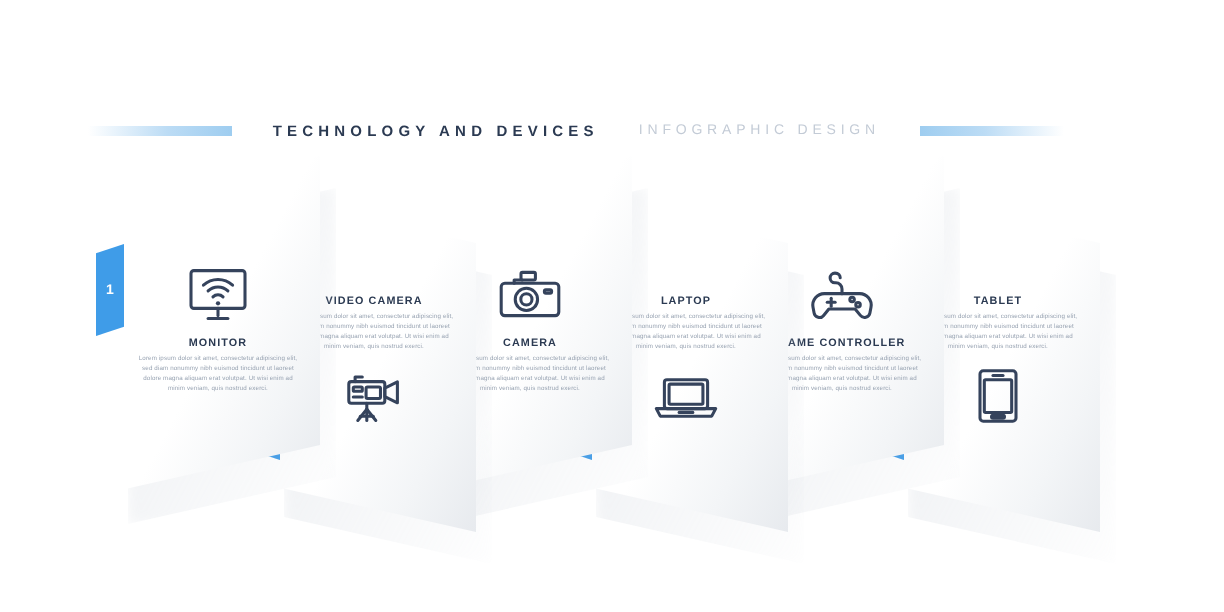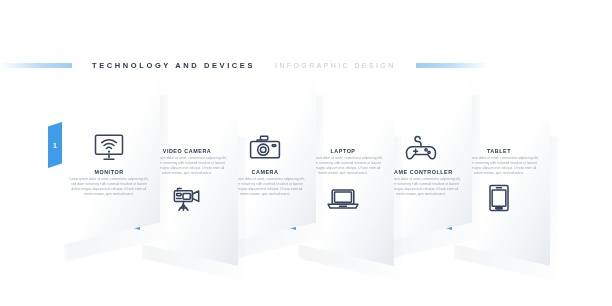--- a/index.html
+++ b/index.html
@@ -21,21 +21,21 @@
 
   
   .header {
     position: absolute;
     left: 0;
     top: 56px;
     width: 532px;
     height: 18px;
     display: flex;
     align-items: center;
-    justify-content: flex-start;
+    justify-content: flex-end;
     gap: 20px;
   }
 
   .header-rule {
     height: 5px;
     width: 72px;
     flex: none;
   }
   .header-rule.left {
     background: linear-gradient(to right, rgba(173,214,245,0) 0%, #bcdcf5 55%, #9ecdf0 100%);

